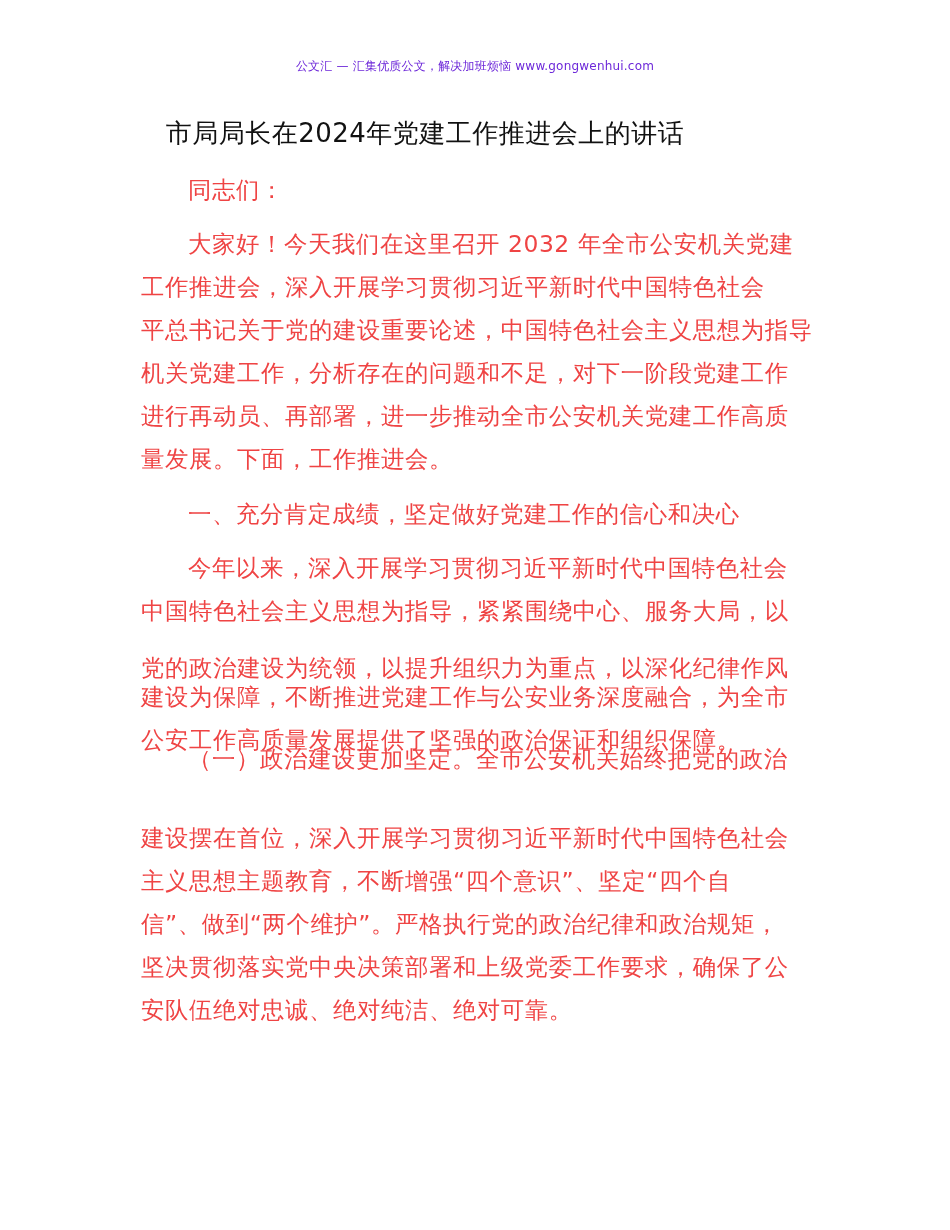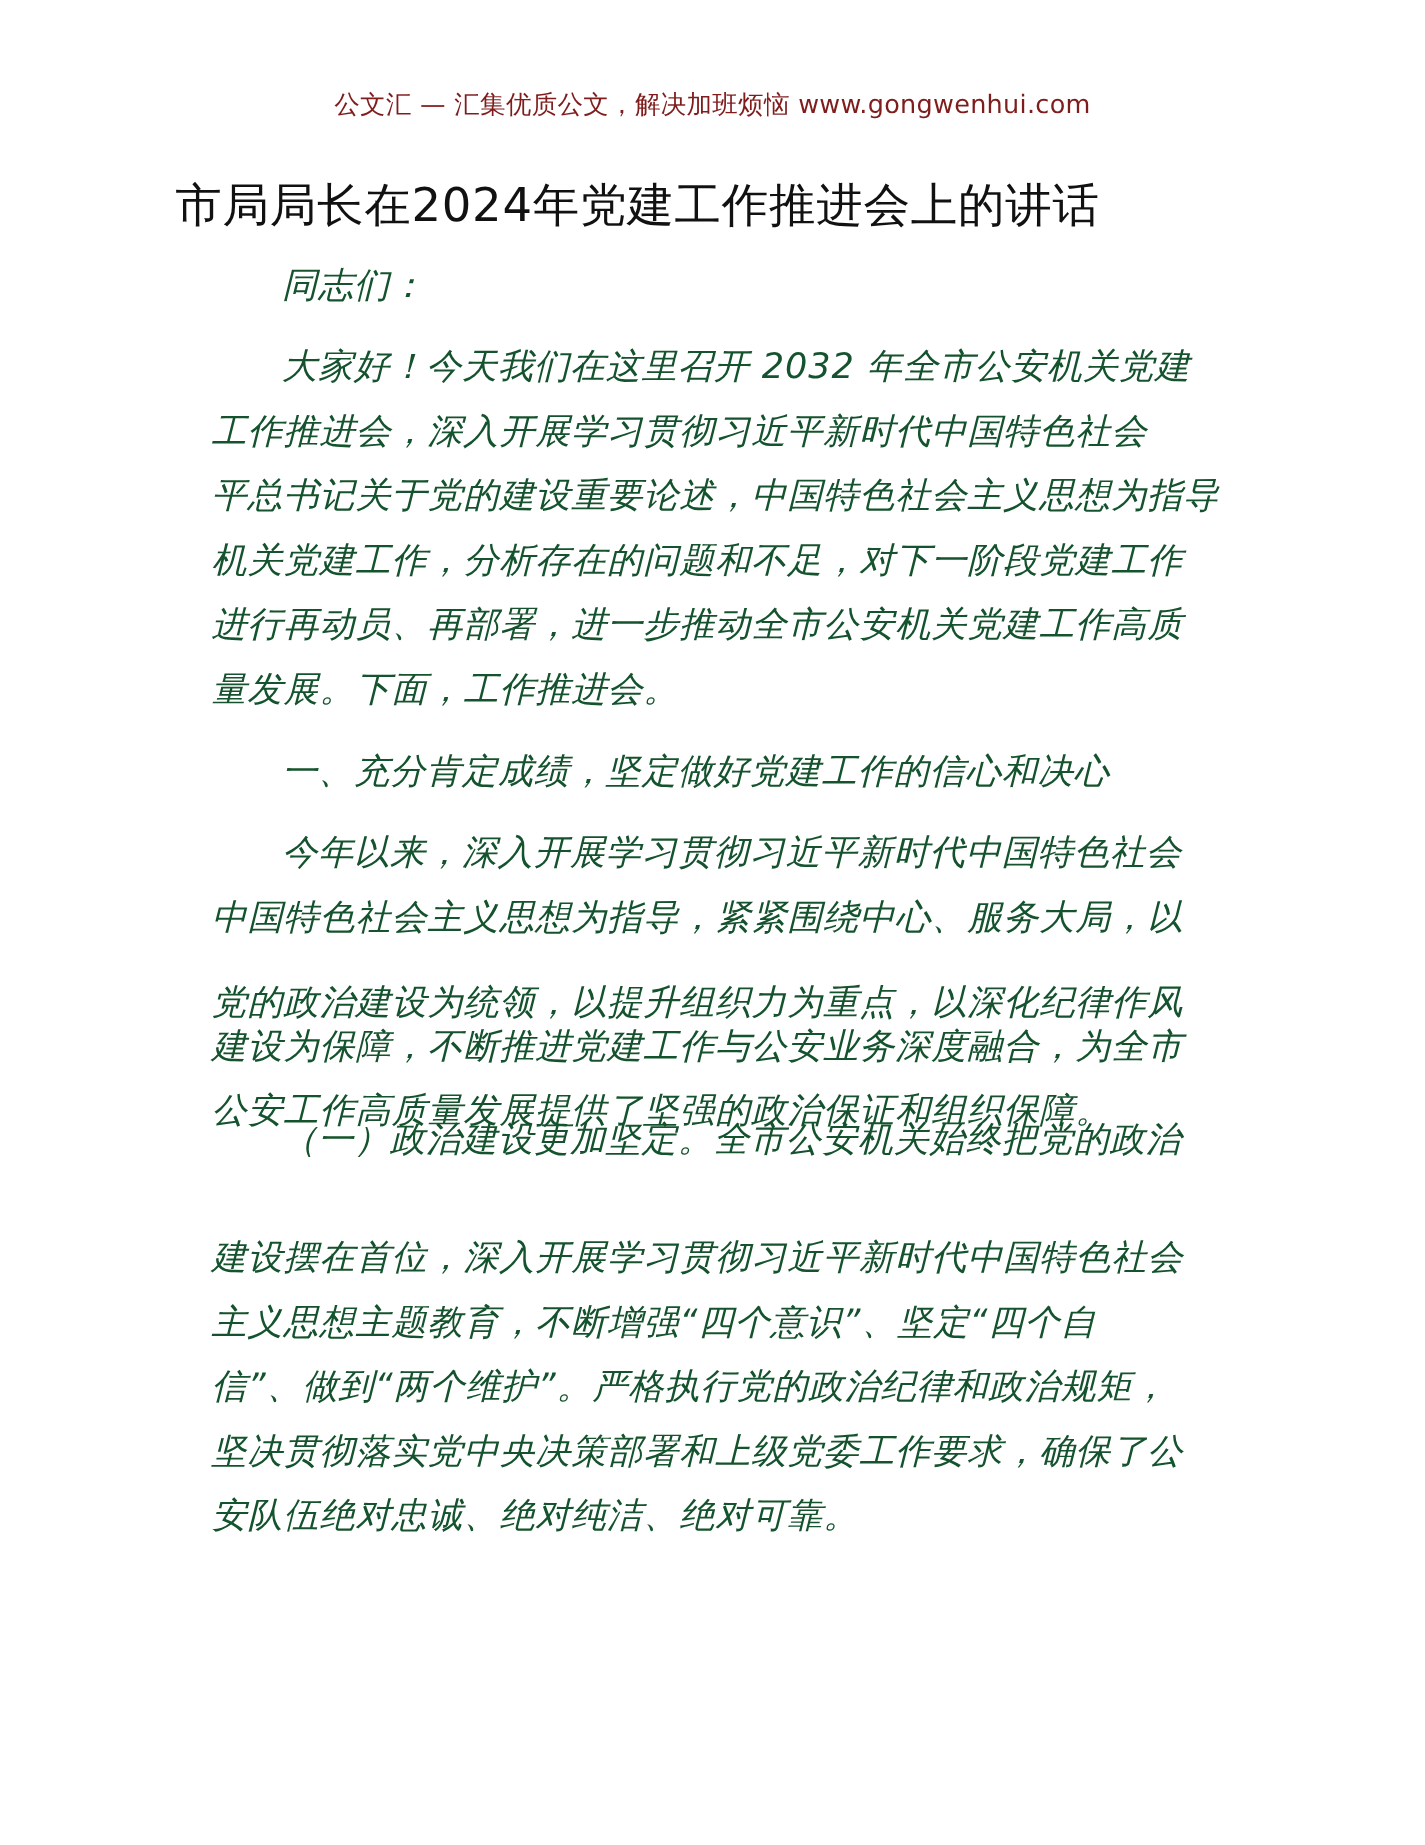--- a/index.html
+++ b/index.html
@@ -1,23 +1,23 @@
 <!DOCTYPE html>
 <html><head>
 <meta charset="utf-8">
 <style>
   html, body { margin: 0; padding: 0; background: #ffffff; }
   body { width: 950px; height: 1230px; position: relative; overflow: hidden;
          font-family: "DejaVu Sans", "Liberation Sans", sans-serif; color: #1a1a1a; }
   .banner { position: absolute; top: 58px; left: 0; width: 950px; text-align: center;
-            font-size: 17px; color: #7f1d1d; letter-spacing: 0.2px; }
+            font-size: 12px; color: #6d28d9; letter-spacing: 0.2px; }
   .title { position: absolute; top: 116px; left: 0; width: 850px; text-align: center;
-           font-size: 31px; color: #111; letter-spacing: 0.5px; }
+           font-size: 26px; color: #111; letter-spacing: 0.5px; }
   .line { position: absolute; left: 141px; font-size: 23.4px; line-height: 30px;
-          white-space: nowrap; color: #14532d; letter-spacing: 0.6px; font-style: italic; }
+          white-space: nowrap; color: #ef4444; letter-spacing: 0.6px; }
   .indent { left: 188px; }
 </style>
 </head>
 <body>
 
 <div class="banner">公文汇 — 汇集优质公文，解决加班烦恼 www.gongwenhui.com</div>
 
 <div class="title">市局局长在2024年党建工作推进会上的讲话</div>
 
 <div class="line indent" style="top:175px">同志们：</div>

